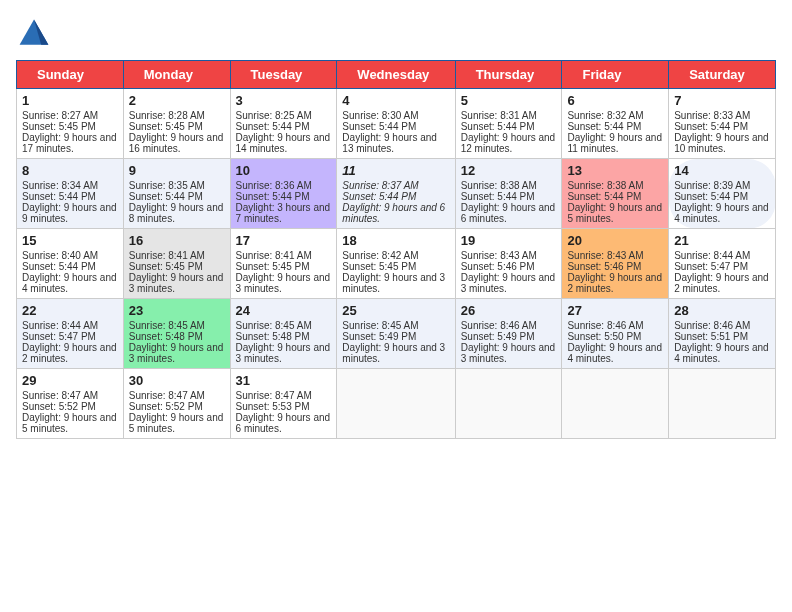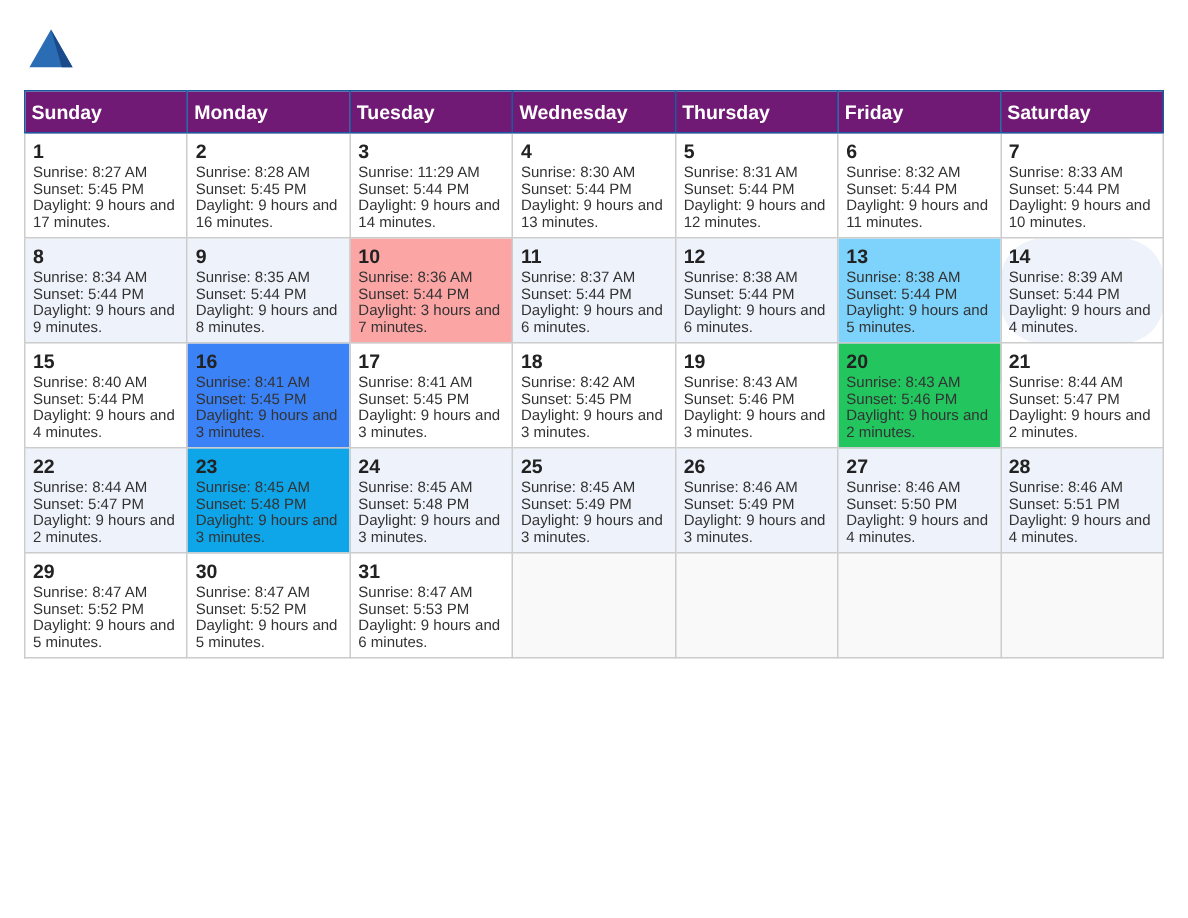--- a/index.html
+++ b/index.html
@@ -45,25 +45,25 @@
     .subtitle {
       font-size: 14px;
       color: #444;
     }
     .calendar {
       width: 100%;
       border-collapse: collapse;
       margin-top: 8px;
     }
     .calendar th {
-      background: #701a75;
+      background: #ef4444;
       color: #fff;
       font-size: 13px;
       font-weight: bold;
-      padding: 6px 4px;
+      padding: 6px 20px;
       text-align: left;
       border: 1px solid #1a5aa0;
     }
     .calendar td {
       vertical-align: top;
       border: 1px solid #ccc;
       padding: 4px 5px;
       font-size: 10px;
       color: #333;
       min-width: 100px;
@@ -115,47 +115,47 @@
         <th>Wednesday</th>
         <th>Thursday</th>
         <th>Friday</th>
         <th>Saturday</th>
       </tr>
   </thead>
   <tbody id="calendar-body">
   <tr>
         <td style="background: rgb(255, 255, 255);"><span class="day-num">1</span><span>Sunrise: 8:27 AM</span><br><span>Sunset: 5:45 PM</span><br><span>Daylight: 9 hours and 17 minutes.</span></td>
         <td style="background: rgb(255, 255, 255);"><span class="day-num">2</span><span>Sunrise: 8:28 AM</span><br><span>Sunset: 5:45 PM</span><br><span>Daylight: 9 hours and 16 minutes.</span></td>
-        <td style="background: rgb(255, 255, 255);"><span class="day-num">3</span><span>Sunrise: 11:29 AM</span><br><span>Sunset: 5:44 PM</span><br><span>Daylight: 9 hours and 14 minutes.</span></td>
+        <td style="background: rgb(255, 255, 255);"><span class="day-num">3</span><span>Sunrise: 8:25 AM</span><br><span>Sunset: 5:44 PM</span><br><span>Daylight: 9 hours and 14 minutes.</span></td>
         <td style="background: rgb(255, 255, 255);"><span class="day-num">4</span><span>Sunrise: 8:30 AM</span><br><span>Sunset: 5:44 PM</span><br><span>Daylight: 9 hours and 13 minutes.</span></td>
         <td style="background: rgb(255, 255, 255);"><span class="day-num">5</span><span>Sunrise: 8:31 AM</span><br><span>Sunset: 5:44 PM</span><br><span>Daylight: 9 hours and 12 minutes.</span></td>
         <td style="background: rgb(255, 255, 255);"><span class="day-num">6</span><span>Sunrise: 8:32 AM</span><br><span>Sunset: 5:44 PM</span><br><span>Daylight: 9 hours and 11 minutes.</span></td>
         <td style="background: rgb(255, 255, 255);"><span class="day-num">7</span><span>Sunrise: 8:33 AM</span><br><span>Sunset: 5:44 PM</span><br><span>Daylight: 9 hours and 10 minutes.</span></td>
       </tr>
       <tr>
         <td style="background: rgb(238, 242, 250);"><span class="day-num">8</span><span>Sunrise: 8:34 AM</span><br><span>Sunset: 5:44 PM</span><br><span>Daylight: 9 hours and 9 minutes.</span></td>
         <td style="background: rgb(238, 242, 250);"><span class="day-num">9</span><span>Sunrise: 8:35 AM</span><br><span>Sunset: 5:44 PM</span><br><span>Daylight: 9 hours and 8 minutes.</span></td>
-        <td style="background: #fca5a5;"><span class="day-num">10</span><span>Sunrise: 8:36 AM</span><br><span>Sunset: 5:44 PM</span><br><span>Daylight: 3 hours and 7 minutes.</span></td>
-        <td style="background: rgb(238, 242, 250);"><span class="day-num">11</span><span>Sunrise: 8:37 AM</span><br><span>Sunset: 5:44 PM</span><br><span>Daylight: 9 hours and 6 minutes.</span></td>
+        <td style="background: #c4b5fd;"><span class="day-num">10</span><span>Sunrise: 8:36 AM</span><br><span>Sunset: 5:44 PM</span><br><span>Daylight: 3 hours and 7 minutes.</span></td>
+        <td style="background: rgb(238, 242, 250); font-style: italic;"><span class="day-num">11</span><span>Sunrise: 8:37 AM</span><br><span>Sunset: 5:44 PM</span><br><span>Daylight: 9 hours and 6 minutes.</span></td>
         <td style="background: rgb(238, 242, 250);"><span class="day-num">12</span><span>Sunrise: 8:38 AM</span><br><span>Sunset: 5:44 PM</span><br><span>Daylight: 9 hours and 6 minutes.</span></td>
-        <td style="background: #7dd3fc; margin-top: 23px;"><span class="day-num">13</span><span>Sunrise: 8:38 AM</span><br><span>Sunset: 5:44 PM</span><br><span>Daylight: 9 hours and 5 minutes.</span></td>
+        <td style="background: #fca5a5; margin-top: 23px;"><span class="day-num">13</span><span>Sunrise: 8:38 AM</span><br><span>Sunset: 5:44 PM</span><br><span>Daylight: 9 hours and 5 minutes.</span></td>
         <td style="background: rgb(238, 242, 250); border-radius: 28px;"><span class="day-num">14</span><span>Sunrise: 8:39 AM</span><br><span>Sunset: 5:44 PM</span><br><span>Daylight: 9 hours and 4 minutes.</span></td>
       </tr>
       <tr>
         <td style="background: rgb(255, 255, 255);"><span class="day-num">15</span><span>Sunrise: 8:40 AM</span><br><span>Sunset: 5:44 PM</span><br><span>Daylight: 9 hours and 4 minutes.</span></td>
-        <td style="background: #3b82f6; margin-left: 20px;"><span class="day-num">16</span><span>Sunrise: 8:41 AM</span><br><span>Sunset: 5:45 PM</span><br><span>Daylight: 9 hours and 3 minutes.</span></td>
+        <td style="background: #e5e5e5; margin-left: 20px;"><span class="day-num">16</span><span>Sunrise: 8:41 AM</span><br><span>Sunset: 5:45 PM</span><br><span>Daylight: 9 hours and 3 minutes.</span></td>
         <td style="background: rgb(255, 255, 255);"><span class="day-num">17</span><span>Sunrise: 8:41 AM</span><br><span>Sunset: 5:45 PM</span><br><span>Daylight: 9 hours and 3 minutes.</span></td>
         <td style="background: rgb(255, 255, 255);"><span class="day-num">18</span><span>Sunrise: 8:42 AM</span><br><span>Sunset: 5:45 PM</span><br><span>Daylight: 9 hours and 3 minutes.</span></td>
         <td style="background: rgb(255, 255, 255);"><span class="day-num">19</span><span>Sunrise: 8:43 AM</span><br><span>Sunset: 5:46 PM</span><br><span>Daylight: 9 hours and 3 minutes.</span></td>
-        <td style="background: #22c55e;"><span class="day-num">20</span><span>Sunrise: 8:43 AM</span><br><span>Sunset: 5:46 PM</span><br><span>Daylight: 9 hours and 2 minutes.</span></td>
+        <td style="background: #fdba74;"><span class="day-num">20</span><span>Sunrise: 8:43 AM</span><br><span>Sunset: 5:46 PM</span><br><span>Daylight: 9 hours and 2 minutes.</span></td>
         <td style="background: rgb(255, 255, 255); border-radius: 28px;"><span class="day-num">21</span><span>Sunrise: 8:44 AM</span><br><span>Sunset: 5:47 PM</span><br><span>Daylight: 9 hours and 2 minutes.</span></td>
       </tr>
       <tr>
         <td style="background: rgb(238, 242, 250);"><span class="day-num">22</span><span>Sunrise: 8:44 AM</span><br><span>Sunset: 5:47 PM</span><br><span>Daylight: 9 hours and 2 minutes.</span></td>
-        <td style="background: #0ea5e9; margin-left: 48px;"><span class="day-num">23</span><span>Sunrise: 8:45 AM</span><br><span>Sunset: 5:48 PM</span><br><span>Daylight: 9 hours and 3 minutes.</span></td>
+        <td style="background: #86efac; margin-left: 48px;"><span class="day-num">23</span><span>Sunrise: 8:45 AM</span><br><span>Sunset: 5:48 PM</span><br><span>Daylight: 9 hours and 3 minutes.</span></td>
         <td style="background: rgb(238, 242, 250);"><span class="day-num">24</span><span>Sunrise: 8:45 AM</span><br><span>Sunset: 5:48 PM</span><br><span>Daylight: 9 hours and 3 minutes.</span></td>
         <td style="background: rgb(238, 242, 250);"><span class="day-num">25</span><span>Sunrise: 8:45 AM</span><br><span>Sunset: 5:49 PM</span><br><span>Daylight: 9 hours and 3 minutes.</span></td>
         <td style="background: rgb(238, 242, 250);"><span class="day-num">26</span><span>Sunrise: 8:46 AM</span><br><span>Sunset: 5:49 PM</span><br><span>Daylight: 9 hours and 3 minutes.</span></td>
         <td style="background: rgb(238, 242, 250);"><span class="day-num">27</span><span>Sunrise: 8:46 AM</span><br><span>Sunset: 5:50 PM</span><br><span>Daylight: 9 hours and 4 minutes.</span></td>
         <td style="background: rgb(238, 242, 250);"><span class="day-num">28</span><span>Sunrise: 8:46 AM</span><br><span>Sunset: 5:51 PM</span><br><span>Daylight: 9 hours and 4 minutes.</span></td>
       </tr>
       <tr>
         <td style="background: rgb(255, 255, 255);"><span class="day-num">29</span><span>Sunrise: 8:47 AM</span><br><span>Sunset: 5:52 PM</span><br><span>Daylight: 9 hours and 5 minutes.</span></td>
         <td style="background: rgb(255, 255, 255);"><span class="day-num">30</span><span>Sunrise: 8:47 AM</span><br><span>Sunset: 5:52 PM</span><br><span>Daylight: 9 hours and 5 minutes.</span></td>
         <td style="background: rgb(255, 255, 255); margin-top: 36px;"><span class="day-num">31</span><span>Sunrise: 8:47 AM</span><br><span>Sunset: 5:53 PM</span><br><span>Daylight: 9 hours and 6 minutes.</span></td>

